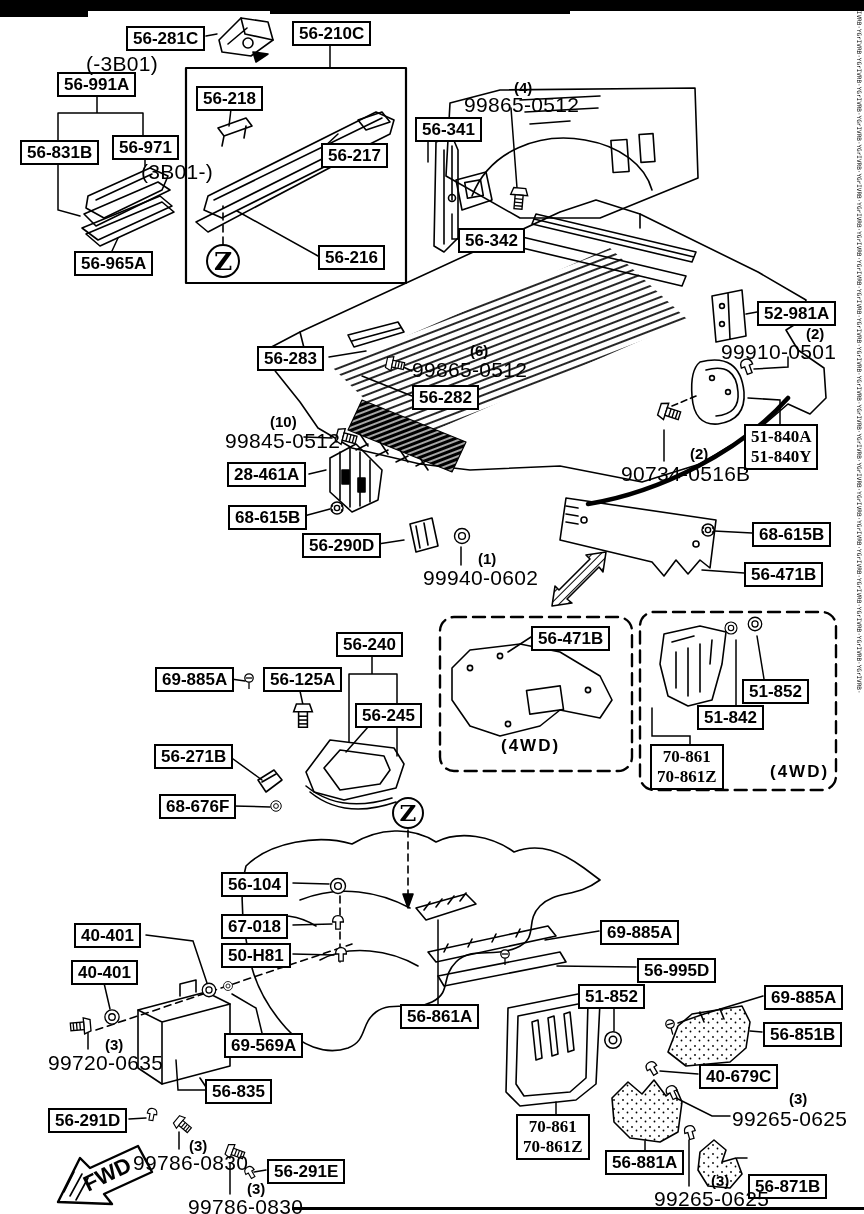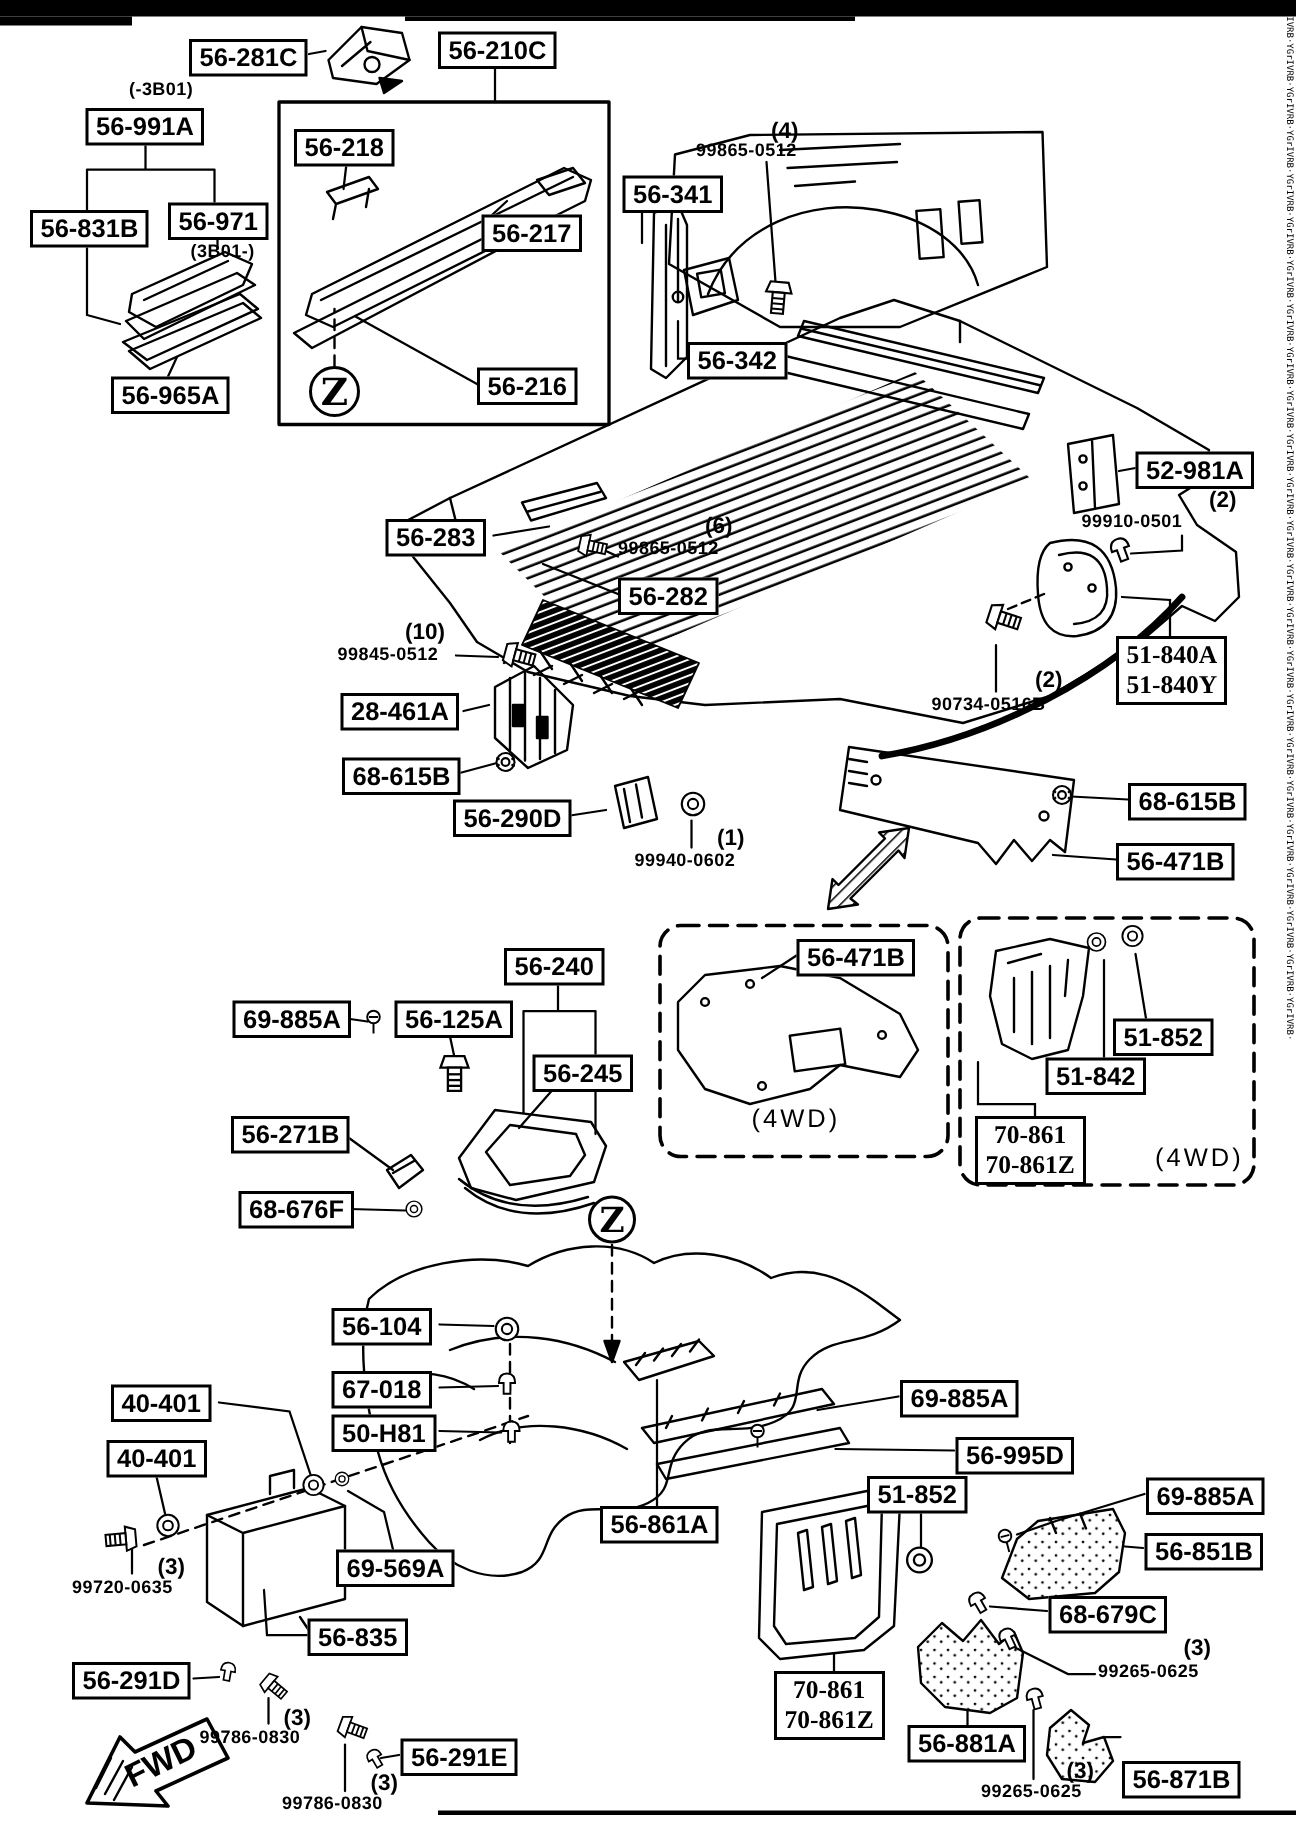--- a/index.html
+++ b/index.html
@@ -3,23 +3,23 @@
 <meta charset="utf-8">
 <style>
   html,body{margin:0;padding:0;background:#e8e8e8;}
   .stage{position:relative;width:864px;height:1214px;background:#ffffff;overflow:hidden;
          font-family:"Liberation Sans",sans-serif;color:#000;}
   svg.art{position:absolute;left:0;top:0;}
   .pbox{position:absolute;border:2px solid #000;background:#fff;padding:0 5px;
         font-size:17px;font-weight:700;line-height:21px;white-space:nowrap;text-align:center;}
   .pbox.two{line-height:20px;padding:1px 5px;}
   .pbox.two span{display:block;font-family:Liberation Serif, serif;}
-  .anno{position:absolute;font-size:12px;font-weight:700;white-space:nowrap;letter-spacing:.3px;}
+  .anno{position:absolute;font-size:21px;font-weight:400;white-space:nowrap;letter-spacing:.3px;}
   .qty{position:absolute;font-size:15px;font-weight:700;white-space:nowrap;}
-  .wd4{position:absolute;font-size:17px;font-weight:400;letter-spacing:2px;white-space:nowrap;}
+  .wd4{position:absolute;font-size:17px;font-weight:700;letter-spacing:2px;white-space:nowrap;}
   .wm{position:absolute;right:0;top:0;width:11px;height:1214px;overflow:hidden;
       writing-mode:vertical-rl;font-family:"DejaVu Sans Mono",monospace;font-size:6px;
       line-height:10px;letter-spacing:0;color:#000;}
   .zt{font-family:"DejaVu Serif",serif;font-weight:bold;}
   .fwdt{font-family:"Liberation Sans",sans-serif;font-weight:bold;}
 </style>
 </head>
 <body>
 
 <div class="stage">
@@ -364,30 +364,30 @@
 <div class="pbox" style="left:224px;top:1033px">69-569A</div>
 <div class="pbox" style="left:205px;top:1079px">56-835</div>
 <div class="pbox" style="left:48px;top:1108px">56-291D</div>
 <div class="pbox" style="left:267px;top:1159px">56-291E</div>
 <div class="pbox" style="left:400px;top:1004px">56-861A</div>
 <div class="pbox" style="left:600px;top:920px">69-885A</div>
 <div class="pbox" style="left:637px;top:958px">56-995D</div>
 <div class="pbox" style="left:578px;top:984px">51-852</div>
 <div class="pbox" style="left:764px;top:985px">69-885A</div>
 <div class="pbox" style="left:763px;top:1022px">56-851B</div>
-<div class="pbox" style="left:699px;top:1064px">68-679C</div>
+<div class="pbox" style="left:699px;top:1064px">40-679C</div>
 <div class="pbox two" style="left:516px;top:1114px">
   <span>70-861</span>
   <span>70-861Z</span>
 </div>
 <div class="pbox" style="left:605px;top:1150px">56-881A</div>
 <div class="pbox" style="left:748px;top:1174px">56-871B</div>
 
 <div class="anno" style="left:86px;top:52px">(-3B01)</div>
-<div class="anno" style="left:127px;top:160px">(3B01-)</div>
+<div class="anno" style="left:141px;top:160px">(3B01-)</div>
 <div class="qty" style="left:514px;top:79px">(4)</div>
 <div class="anno" style="left:464px;top:93px">99865-0512</div>
 <div class="qty" style="left:806px;top:325px">(2)</div>
 <div class="anno" style="left:721px;top:340px">99910-0501</div>
 <div class="qty" style="left:470px;top:342px">(6)</div>
 <div class="anno" style="left:412px;top:358px">99865-0512</div>
 <div class="qty" style="left:270px;top:413px">(10)</div>
 <div class="anno" style="left:225px;top:429px">99845-0512</div>
 <div class="qty" style="left:690px;top:445px">(2)</div>
 <div class="anno" style="left:621px;top:462px">90734-0516B</div>

